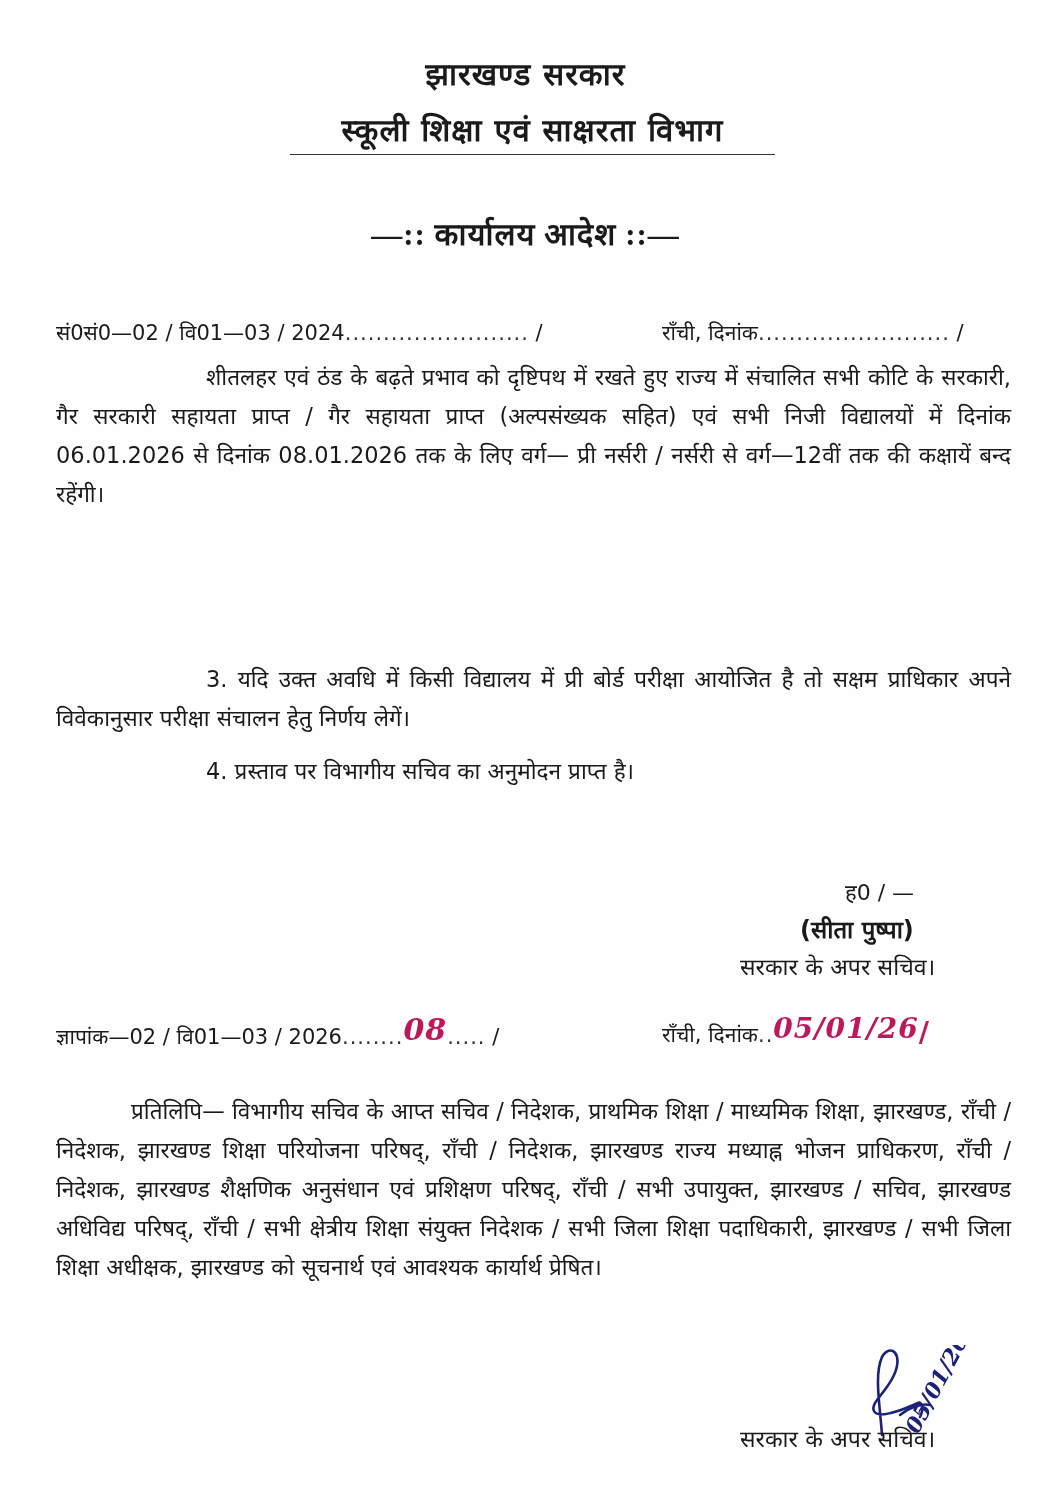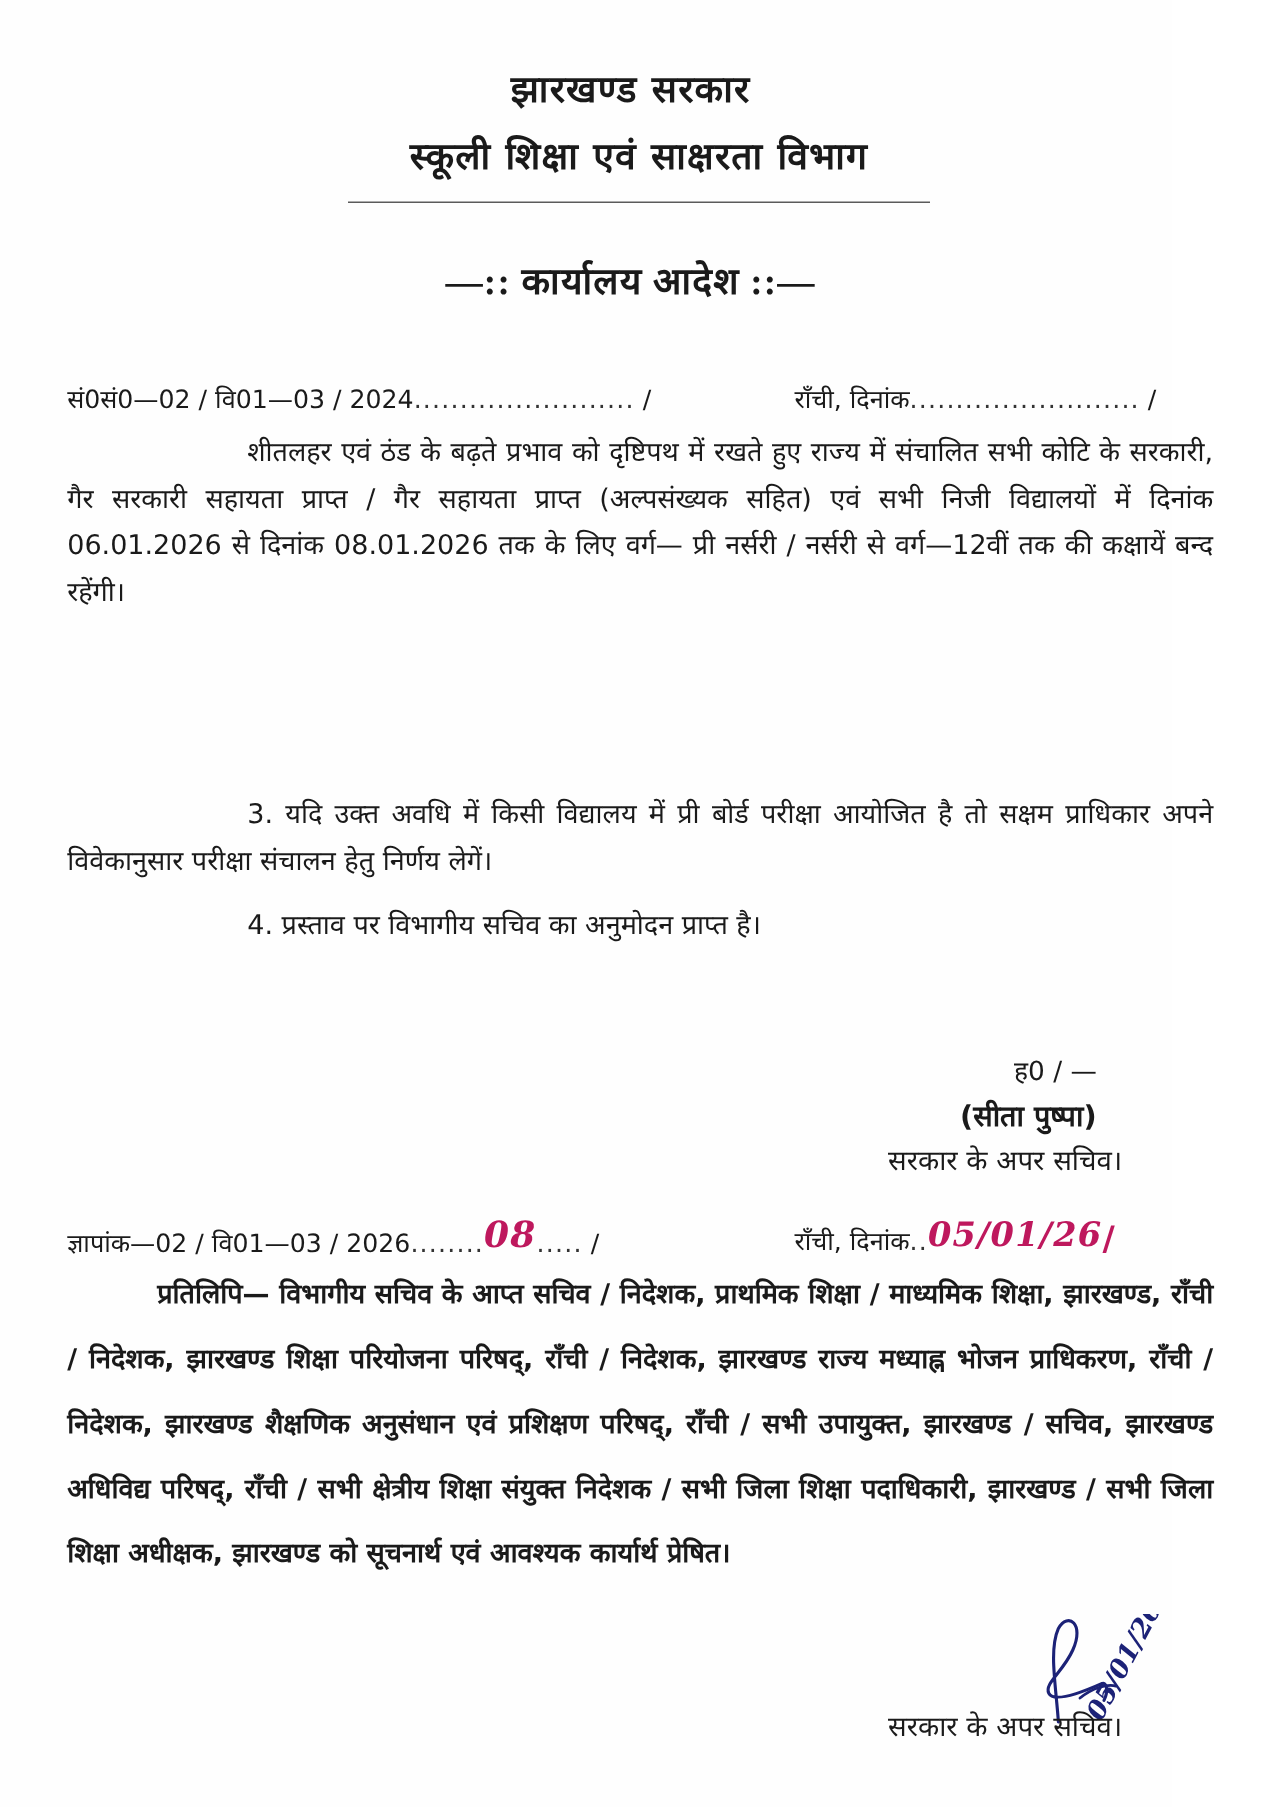--- a/index.html
+++ b/index.html
@@ -24,21 +24,21 @@
     .abs { position: absolute; white-space: nowrap; }
 
     .head-title {
       left: 0; width: 1051px; text-align: center;
       top: 52px; font-size: 31px; font-weight: bold; letter-spacing: 1px;
     }
     .head-dept {
       left: 290px; width: 485px; text-align: center;
       top: 108px; font-size: 31px; font-weight: bold; letter-spacing: 1px;
       border-bottom: 1.5px solid #333;
-      padding-bottom: 18px;
+      padding-bottom: 4px;
     }
     .order-title {
       left: 0; width: 1051px; text-align: center;
       top: 212px; font-size: 31px; font-weight: bold; letter-spacing: 1px; font-family: Liberation Serif, serif;
     }
 
     .ref-line { font-size: 21px; }
     .dots { letter-spacing: 1px; color: #333; }
 
     .para {
@@ -99,21 +99,21 @@
   <div class="abs sig-name">(सीता पुष्पा)</div>
   <div class="abs sig-desig">सरकार के अपर सचिव।</div>
 
   <div class="abs ref-line" style="left:56px; top:1016px;">
     <span>ज्ञापांक—02 / वि01—03 / 2026</span><span class="dots" style="position:relative;"><span>........</span><span class="handwritten" style="font-size:30px; position:relative; top:-4px;">08</span><span>.....</span></span><span> /</span>
   </div>
   <div class="abs ref-line" style="left:662px; top:1016px;">
     <span>राँची, दिनांक</span><span class="dots">..</span><span class="handwritten" style="font-size:28px; position:relative; top:-4px; letter-spacing:1px;">05/01/26</span><span class="handwritten" style="font-size:28px; font-style:normal;">/</span>
   </div>
 
-  <div class="para" style="top:1052px; line-height:54px;font-weight:bold;">
+  <div class="para" style="top:1092px; line-height:39px;">
     <span class="indent" style="width:75px;"></span><span>प्रतिलिपि— विभागीय सचिव के आप्त सचिव / निदेशक, प्राथमिक शिक्षा / माध्यमिक शिक्षा, झारखण्ड, राँची / निदेशक, झारखण्ड शिक्षा परियोजना परिषद्, राँची / निदेशक, झारखण्ड राज्य मध्याह्न भोजन प्राधिकरण, राँची / निदेशक, झारखण्ड शैक्षणिक अनुसंधान एवं प्रशिक्षण परिषद्, राँची / सभी उपायुक्त, झारखण्ड / सचिव, झारखण्ड अधिविद्य परिषद्, राँची / सभी क्षेत्रीय शिक्षा संयुक्त निदेशक / सभी जिला शिक्षा पदाधिकारी, झारखण्ड / सभी जिला शिक्षा अधीक्षक, झारखण्ड को सूचनार्थ एवं आवश्यक कार्यार्थ प्रेषित।</span>
   </div>
 
   <svg class="signature-scrawl" viewBox="0 0 170 95">
     <path d="M22 90 C 20 60, 14 30, 22 12 C 30 -2, 44 8, 34 30 C 26 48, 10 58, 14 66 C 18 74, 40 66, 58 58 C 62 56, 64 64, 60 72" fill="none" stroke="#1c2277" stroke-width="2.6" stroke-linecap="round"></path>
     <path d="M40 70 C 50 62, 62 58, 70 60" fill="none" stroke="#1c2277" stroke-width="2.4" stroke-linecap="round"></path>
     <text x="58" y="90" transform="rotate(-62 58 90)" fill="#1c2277" font-family="DejaVu Serif, serif" font-style="italic" font-weight="bold" font-size="22">05/01/26</text>
   </svg>
 
   <div class="abs final-desig">सरकार के अपर सचिव।</div>

